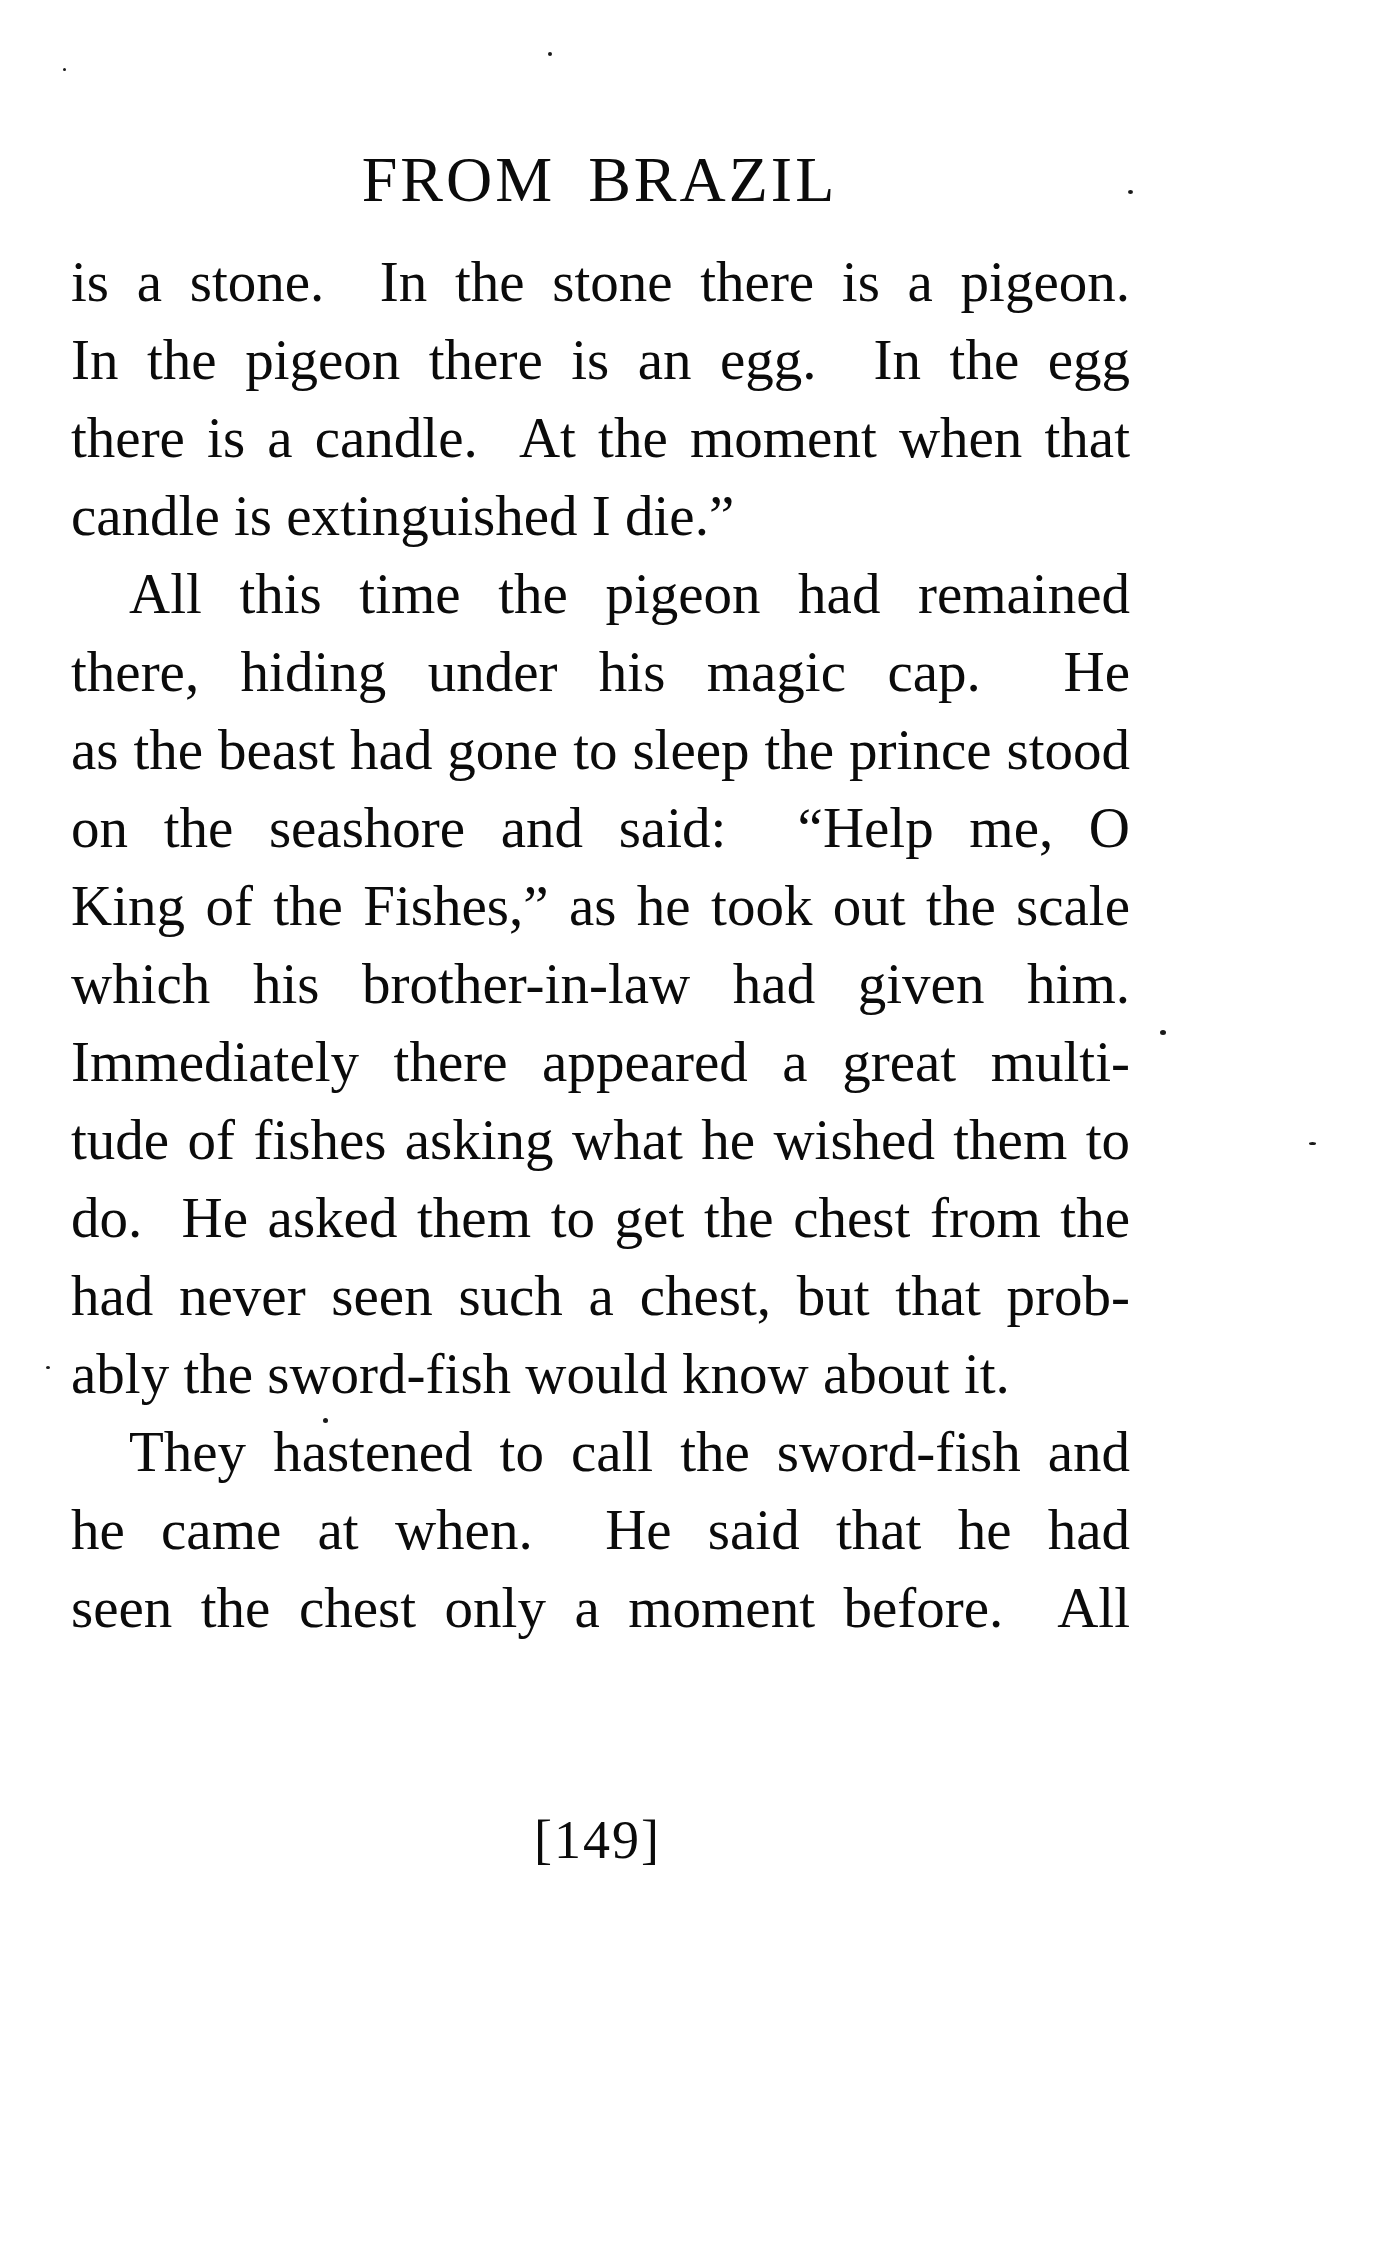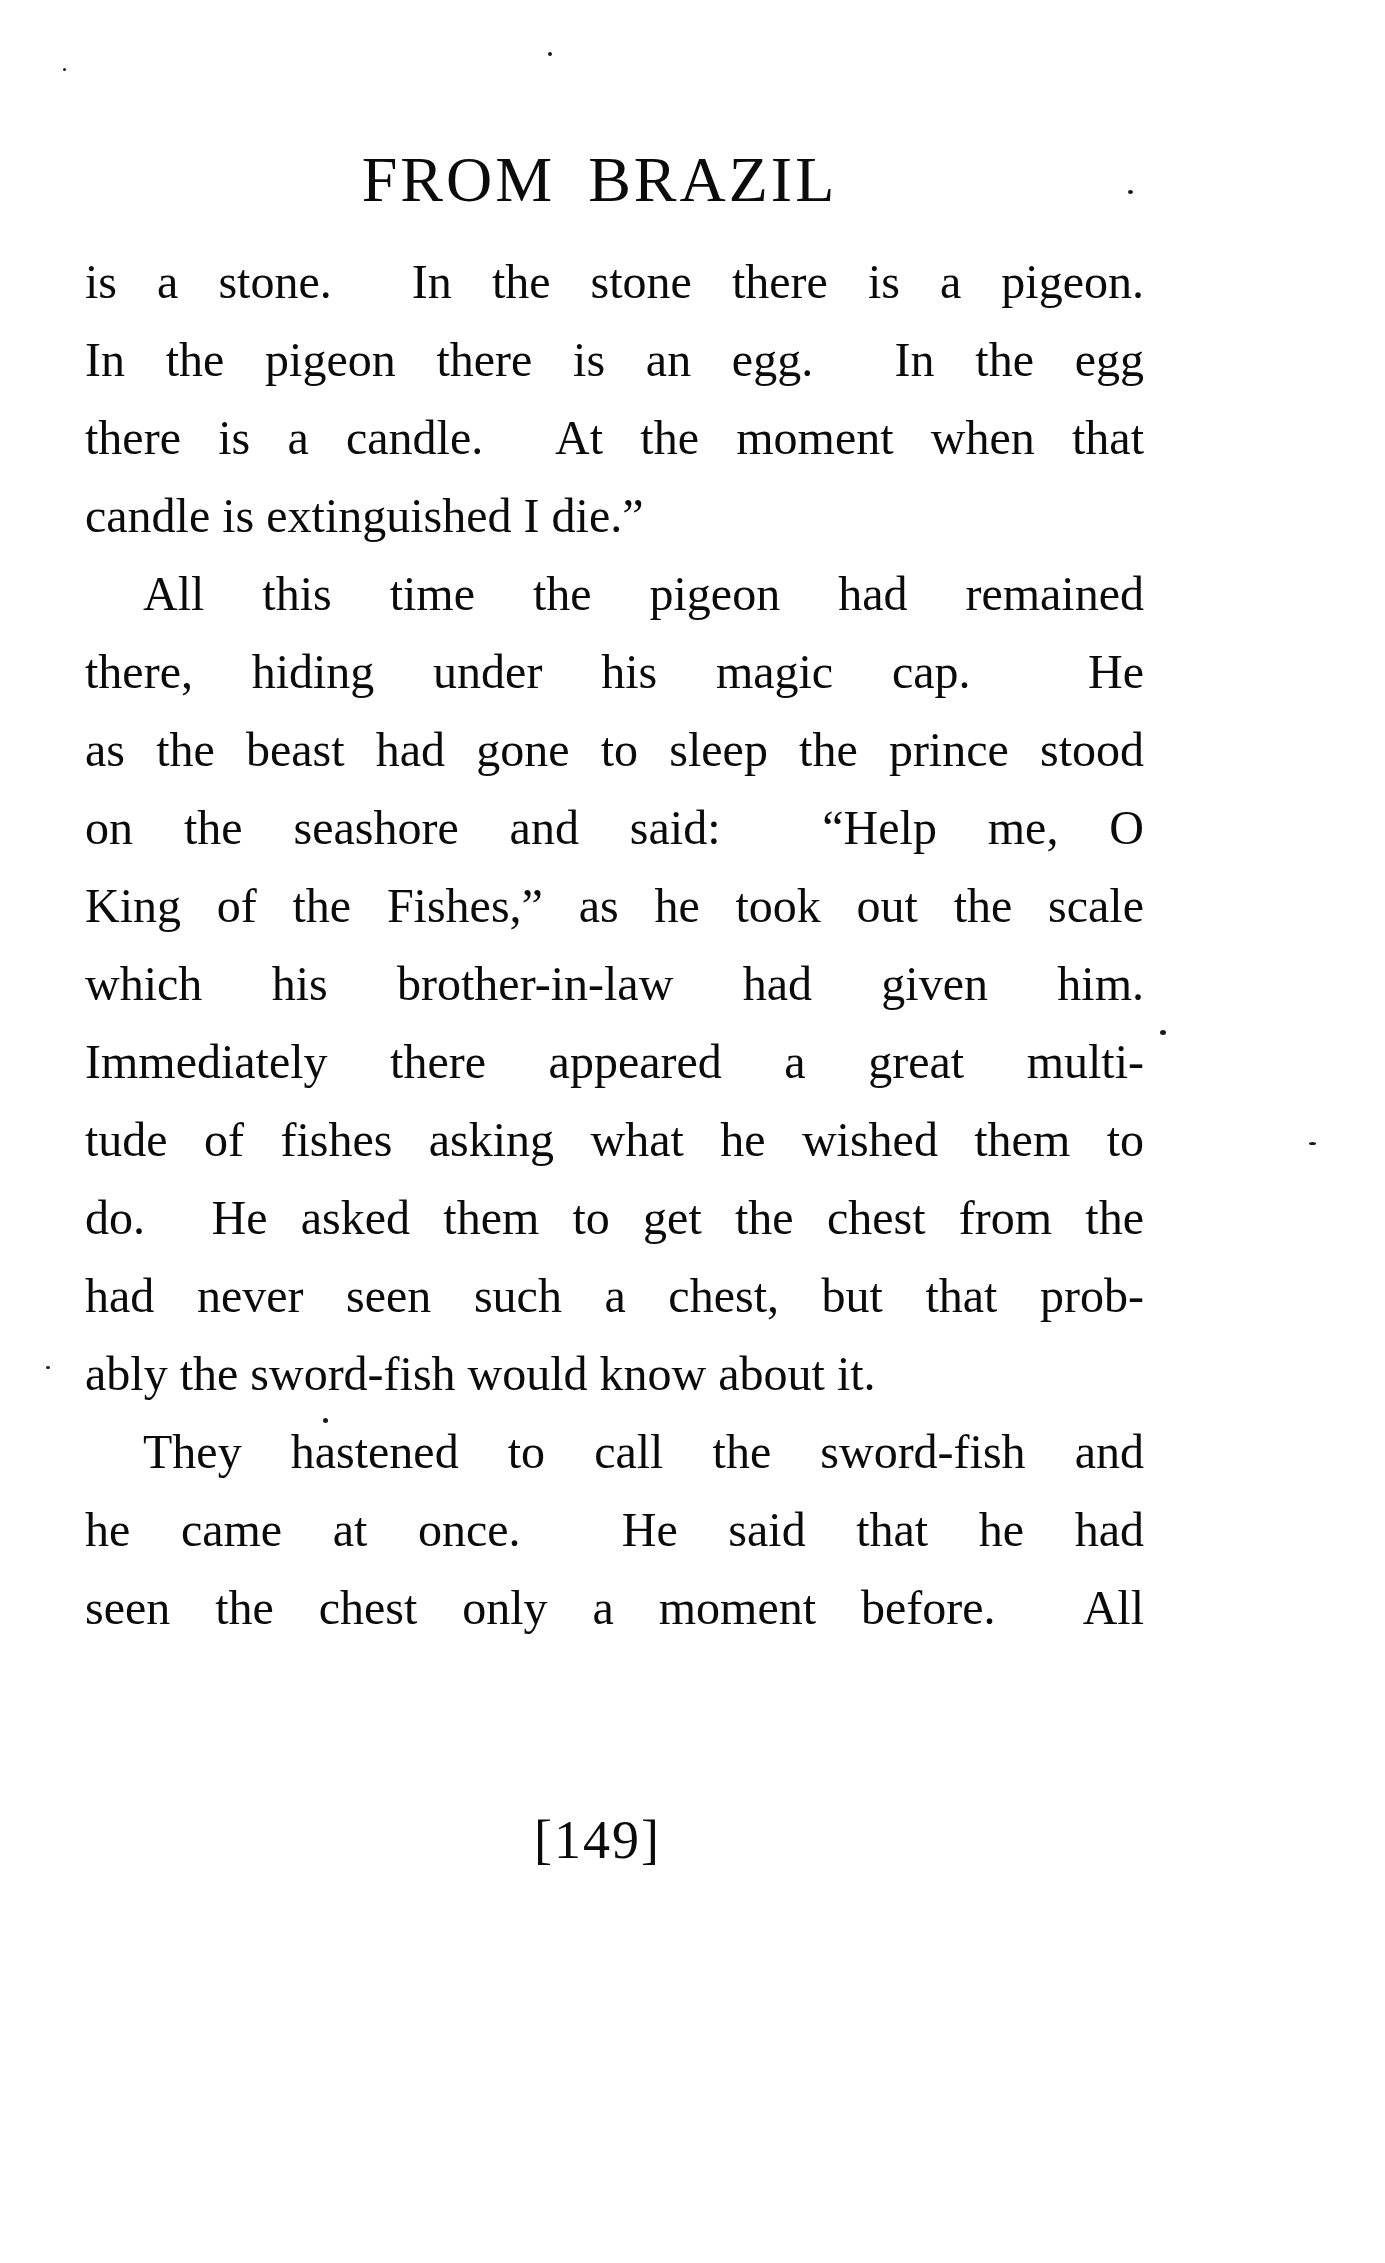--- a/index.html
+++ b/index.html
@@ -23,24 +23,24 @@
     font-size: 64px;
     font-weight: normal;
     line-height: 1;
     text-align: center;
     letter-spacing: 3px;
     word-spacing: 14px;
   }
 
   .body-block {
     position: absolute;
-    left: 85px;
+    left: 71px;
     top: 243px;
     width: 1059px;
-    font-size: 48px;
+    font-size: 57px;
     line-height: 78px;
   }
 
   .line {
     white-space: pre-wrap;
     height: 78px;
     overflow: hidden;
   }
   .line.justify {
     text-align: justify;
@@ -82,21 +82,21 @@
       <div class="line justify">as the beast had gone to sleep the prince stood</div>
       <div class="line justify">on the seashore and said:  “Help me, O</div>
       <div class="line justify">King of the Fishes,” as he took out the scale</div>
       <div class="line justify">which his brother-in-law had given him.</div>
       <div class="line justify">Immediately there appeared a great multi-</div>
       <div class="line justify">tude of fishes asking what he wished them to</div>
       <div class="line justify">do.  He asked them to get the chest from the</div>
       <div class="line justify">had never seen such a chest, but that prob-</div>
       <div class="line left">ably the sword-fish would know about it.</div>
       <div class="line justify indent">They hastened to call the sword-fish and</div>
-      <div class="line justify">he came at once.  He said that he had</div>
+      <div class="line justify">he came at when.  He said that he had</div>
       <div class="line justify">seen the chest only a moment before.  All</div>
     </main>
 
   <div class="pagenum">[149]</div>
 
   <div id="specks">
       <div class="speck" style="left: 548px; top: 52px; width: 4px; height: 4px;"></div>
       <div class="speck" style="left: 63px; top: 68px; width: 3px; height: 3px;"></div>
       <div class="speck" style="left: 1128px; top: 190px; width: 5px; height: 4px;"></div>
       <div class="speck" style="left: 1160px; top: 1030px; width: 6px; height: 5px;"></div>

